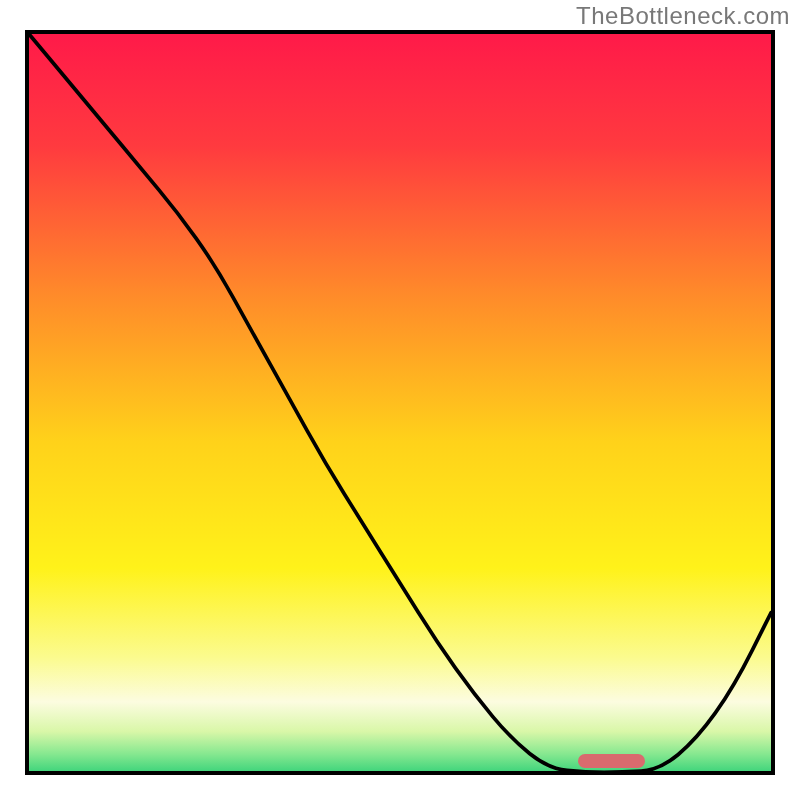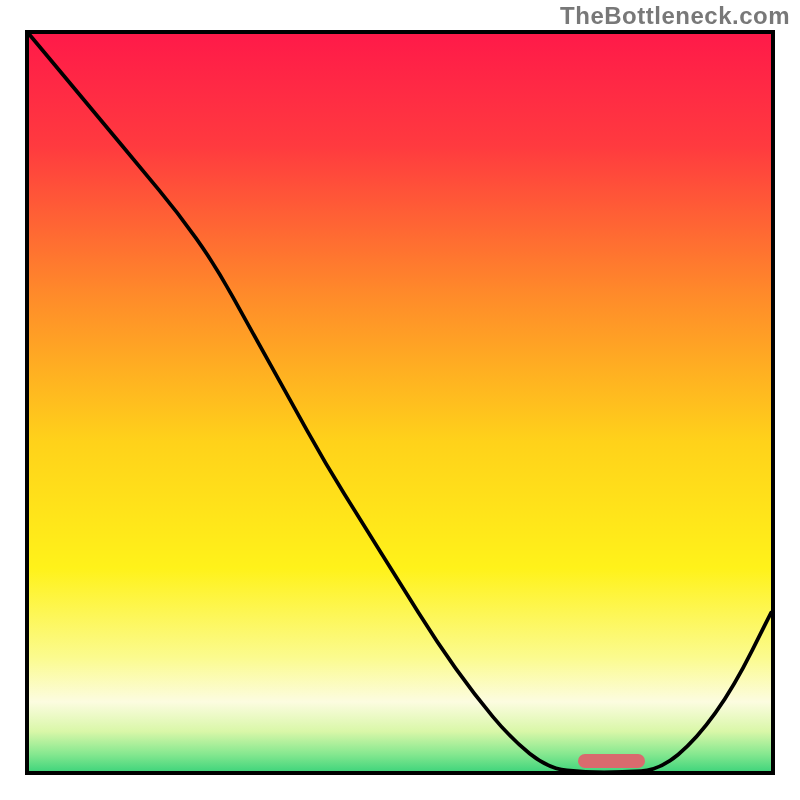--- a/index.html
+++ b/index.html
@@ -14,21 +14,21 @@
   .stage {
     position: relative;
     width: 800px;
     height: 800px;
   }
   .watermark {
     position: absolute;
     top: 2px;
     right: 10px;
     font-size: 24px;
-    font-weight: 700;
+    font-weight: 400;
     color: #787878;
     letter-spacing: 0.5px;
   }
   .plot-area {
     position: absolute;
     left: 25px;
     top: 30px;
     width: 750px;
     height: 745px;
     border: 4px solid #000;

